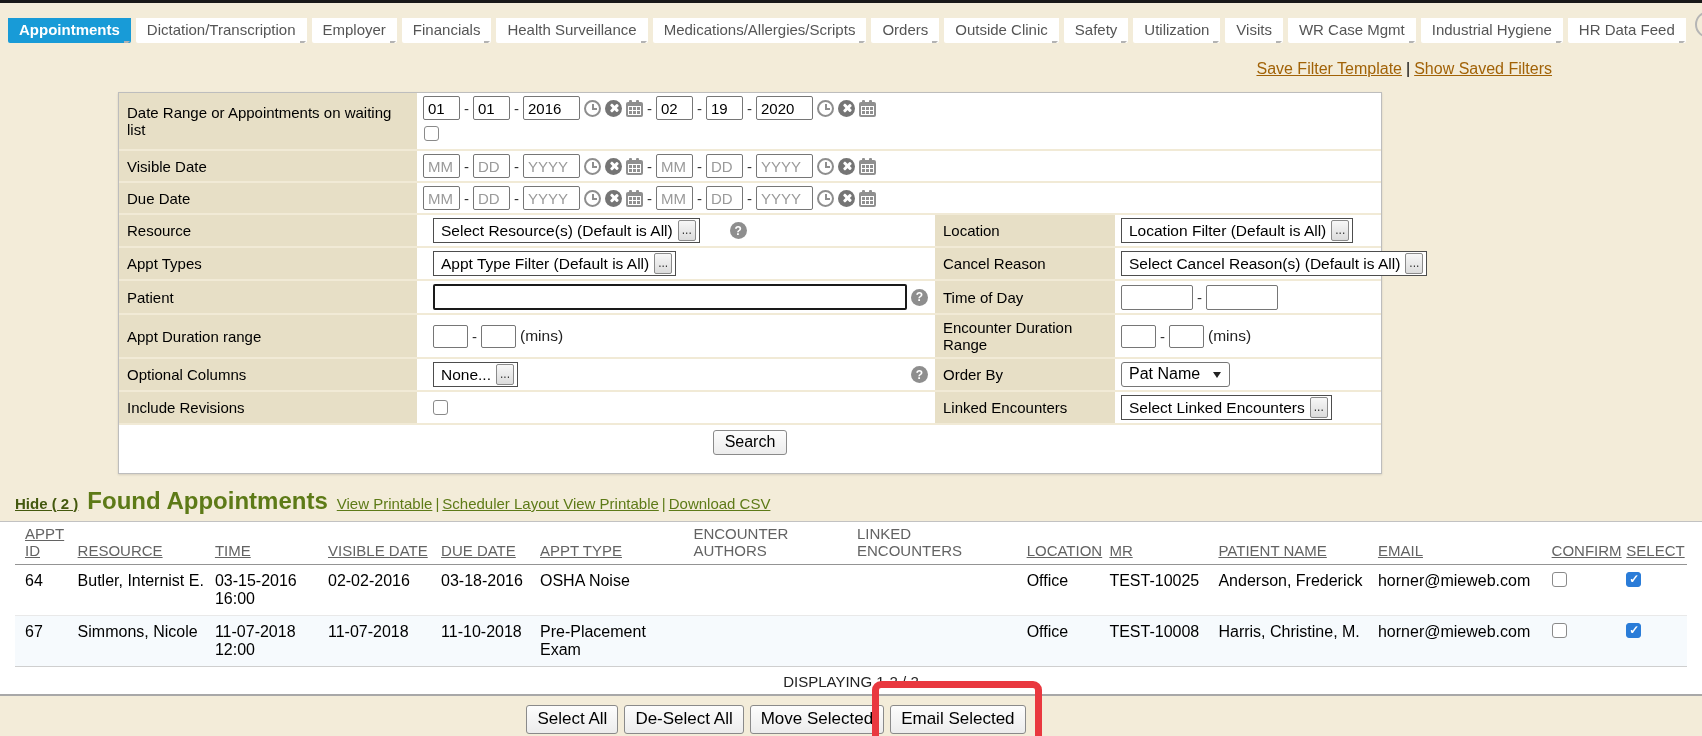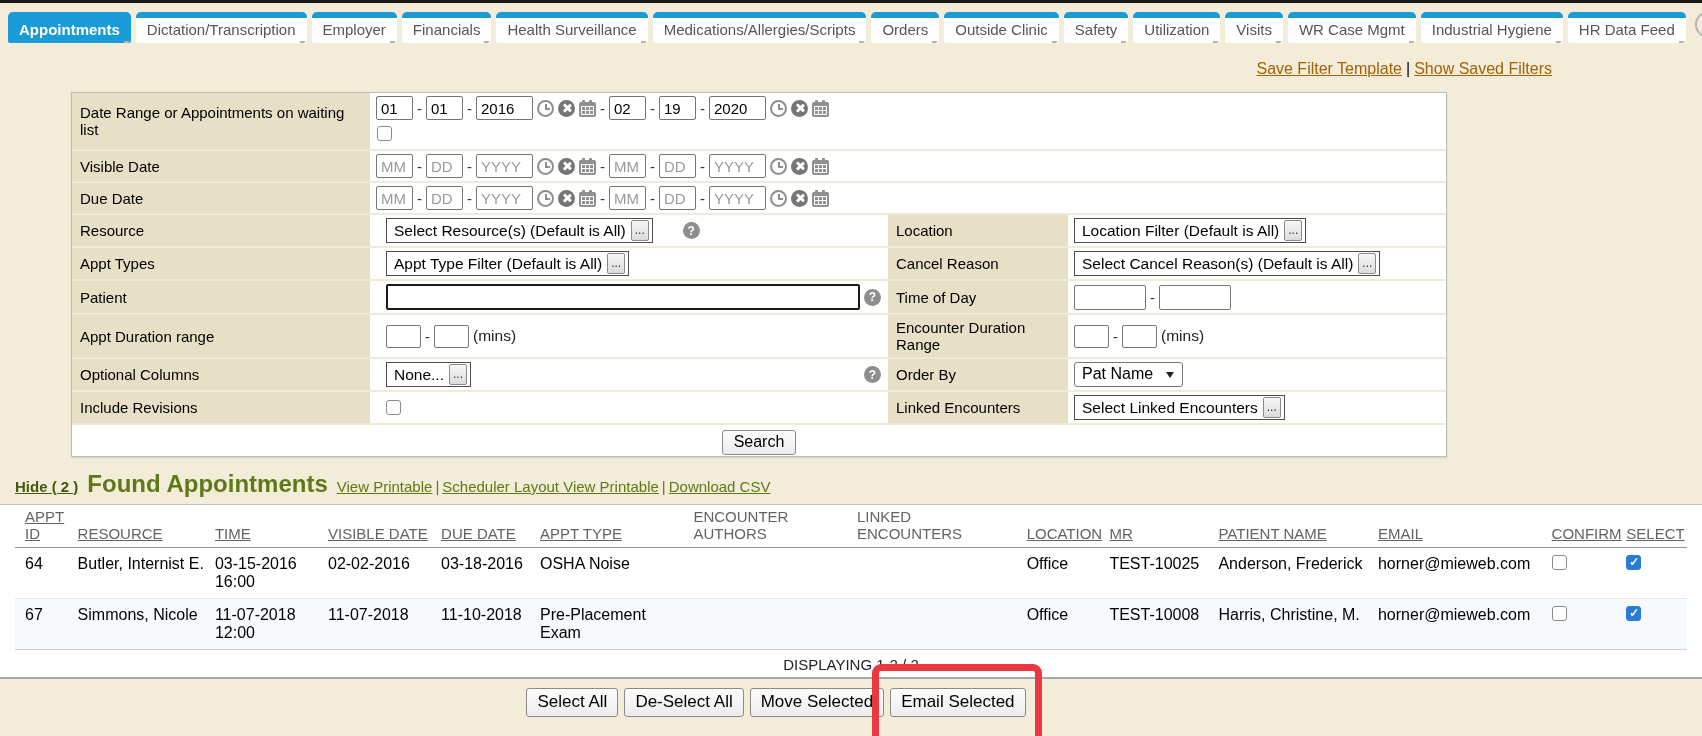--- a/index.html
+++ b/index.html
@@ -4,38 +4,38 @@
 <style>
   * { box-sizing: border-box; margin: 0; padding: 0; }
   html,body { width:1702px; height:736px; overflow:hidden; }
   body { font-family:"Liberation Sans", sans-serif; background:#f3ecd9; color:#000; position:relative; }
 
   
   .top-line { height:3px; background:#181818; width:100%; }
 
   
   .tabbar { display:flex; align-items:flex-end; gap:5px; padding:5px 0 0 8px; width:1702px; overflow:hidden; white-space:nowrap; height:40px; }
-  .tab { display:flex; flex-direction:column; position:relative; flex:0 0 auto; cursor:pointer;text-align:right; }
+  .tab { display:flex; position:relative; flex:0 0 auto; cursor:pointer;text-align:right; }
   .tab-top { height:6px; background:#189bd7; border-radius:5px 5px 0 0; }
   .tab-body { background:#fff; color:#555; font-size:15px; padding:3px 11px 5px 11px; border-radius:0 0 2px 2px; }
   .tab.active .tab-top { background:#189bd7; }
   .tab.active .tab-body { background:#189bd7; color:#fff; font-weight:bold; }
   .tab::after { content:""; position:absolute; right:1px; bottom:-4px; width:0; height:0;
                 border-top:6px solid #b3b3b3; border-right:6px solid transparent; }
   .ext-circle { align-self:center; width:27px; height:27px; border:2px solid #b5b5b5; border-radius:50%;
                 color:#9a9a9a; font-size:15px; display:inline-flex; align-items:center; justify-content:center;
                 margin:0 4px 2px 4px; flex:0 0 auto; cursor:pointer; }
 
   
   .filter-links { text-align:right; padding-right:150px; margin-top:17px; font-size:16px; }
   .filter-links a { color:#a16207; text-decoration:underline; cursor:pointer; }
   .filter-links .sep { text-decoration:none; padding:0 4px; }
 
   
-  .fpanel { margin:14px 0 0 71px; width:1376px; background:#7dd3fc; border:1px solid #bdbdbd; box-shadow:0 1px 2px rgba(0,0,0,.12); }
+  .fpanel { margin:14px 0 0 118px; width:1264px; background:#7dd3fc; border:1px solid #bdbdbd; box-shadow:0 1px 2px rgba(0,0,0,.12); }
   .frow { display:flex; align-items:stretch; border-bottom:2px solid #f1ead6; background:#fff; min-height:30px; }
   .frow:last-child { border-bottom:none; }
   .flabel { width:298px; flex:0 0 auto; background:#e7dfc6; padding:4px 4px 4px 8px; font-size:15px; display:flex; align-items:center; }
   .flabel2 { width:180px; flex:0 0 auto; background:#e7dfc6; padding:4px 4px 4px 8px; font-size:15px; display:flex; align-items:center; }
   .fvalue { flex:1 1 auto; padding:3px 6px; display:flex; align-items:center; gap:4px; flex-wrap:wrap; }
   .fvalue1 { width:518px; flex:0 0 auto; padding:3px 16px; display:flex; align-items:center; gap:4px; position:relative; }
   .fvalue2 { flex:1 1 auto; padding:3px 6px; display:flex; align-items:center; gap:4px; }
   .dateline { display:flex; align-items:center; gap:4px; }
   .din { height:24px; border:1px solid #767676; border-radius:2px; font-size:15px; padding:0 2px 0 4px; font-family:inherit; }
   .din::placeholder, .tin::placeholder, .sin::placeholder { color:#9a9a9a; }
@@ -49,21 +49,21 @@
   .more { border:1px solid #8a8a8a; background:linear-gradient(#f7f7f7,#dcdcdc); font-size:12px; line-height:1; padding:3px 3px 4px; color:#333; border-radius:2px; margin-left:5px; cursor:pointer; font-family:inherit; }
   .icon-help { width:17px; height:17px; border-radius:50%; background:#8e8e8e; color:#fff; font-weight:bold; font-size:12px; display:inline-flex; align-items:center; justify-content:center; flex:0 0 auto; cursor:pointer; }
   .help-resource { margin-left:26px; }
   .help-end { margin-left:auto; margin-right:-9px; z-index:2; }
   .patient-input { width:494px; height:26px; border:2px solid #1a1a1a; border-radius:2px; font-family:inherit; font-size:15px; padding:0 4px; }
   .tin { width:72px; height:25px; border:1px solid #767676; border-radius:2px; font-family:inherit; font-size:15px; padding:0 4px; }
   .sin { width:35px; height:23px; border:1px solid #767676; border-radius:2px; font-family:inherit; font-size:15px; padding:0 4px; }
   .mins { font-size:15.5px; color:#222; }
   .fselect { border:1px solid #767676; border-radius:3px; background:#fff; padding:2px 8px 3px 7px; display:inline-flex; align-items:center; gap:13px; font-size:16px; cursor:pointer; }
   .fselect::after { content:""; width:0; height:0; border-left:4.5px solid transparent; border-right:4.5px solid transparent; border-top:6px solid #222; margin-top:2px; }
-  .search-row { justify-content:center; padding:5px 0 1px; display:flex; }
+  .search-row { justify-content:center; padding:5px 0 18px; display:flex; }
   .btn { background:linear-gradient(#fdfdfd,#ececec); border:1px solid #8a8a8a; border-radius:3px; font-family:inherit; font-size:16px; padding:2px 11px 3px; color:#000; cursor:pointer; }
 
   
   .icon-clock { width:17px; height:17px; border:2px solid #8e8e8e; border-radius:50%; background:#fff; position:relative; display:inline-block; flex:0 0 auto; cursor:pointer; }
   .icon-clock::before { content:""; position:absolute; left:5.5px; top:2.5px; width:2px; height:5.5px; background:#8e8e8e; }
   .icon-clock::after { content:""; position:absolute; left:5.5px; top:6.5px; width:5px; height:2px; background:#8e8e8e; }
   .icon-x { width:17px; height:17px; border-radius:50%; background:#757575; position:relative; display:inline-block; flex:0 0 auto; cursor:pointer; }
   .icon-x::before, .icon-x::after { content:""; position:absolute; left:7.5px; top:3.5px; width:2.5px; height:10px; background:#fff; border-radius:1px; }
   .icon-x::before { transform:rotate(45deg); }
   .icon-x::after { transform:rotate(-45deg); }

